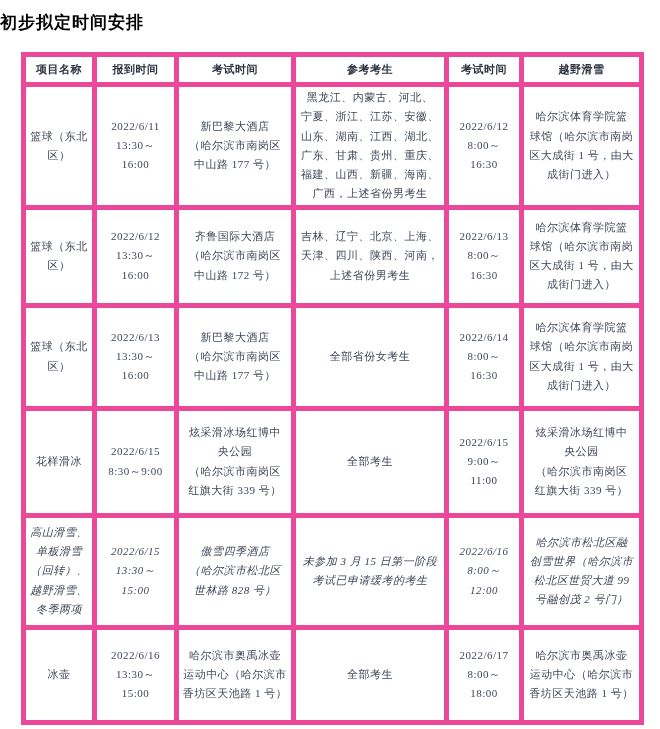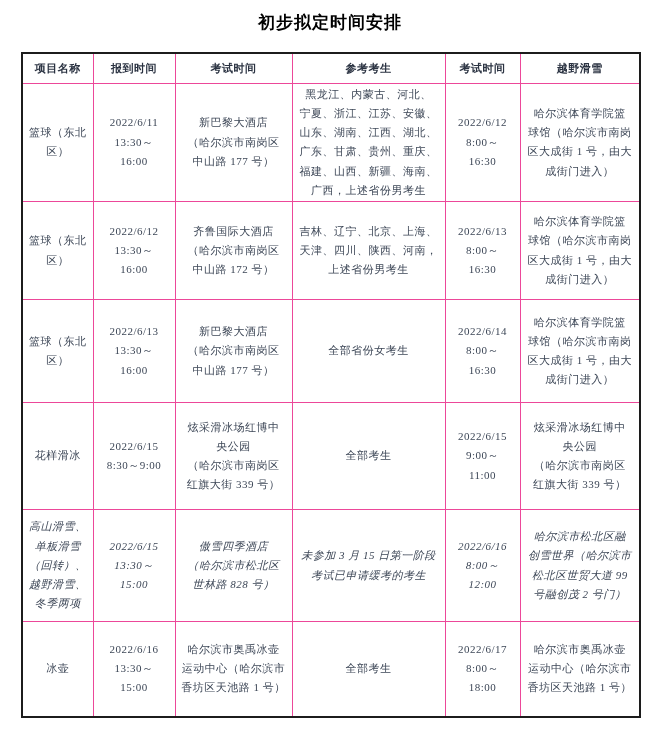--- a/index.html
+++ b/index.html
@@ -13,39 +13,39 @@
     .page {
       position: relative;
       width: 660px;
       height: 729px;
       background: #ffffff;
       overflow: hidden;
     }
     .title {
       margin: 0;
       padding-top: 11px;
-      text-align: center;
+      text-align: left;
       font-family: "Liberation Sans", "DejaVu Sans", sans-serif;
       font-size: 17px;
       font-weight: 700;
       color: #000000;
       letter-spacing: 1px;
     }
     table.schedule {
       position: absolute;
       left: 21px;
       top: 52px;
       width: 618px;
       border-collapse: collapse;
       table-layout: fixed;
       border: 2px solid #1c1c1c;
     }
     table.schedule th,
     table.schedule td {
-      border: 1px solid #ec4899;
+      border: 5px solid #ec4899;
       text-align: center;
       vertical-align: middle;
       white-space: pre-line;
       padding: 1px 3px;
       box-sizing: border-box;
       color: #3d4757;
       font-size: 11px;
       line-height: 1.75;
       letter-spacing: 0.5px;
       overflow: hidden;

